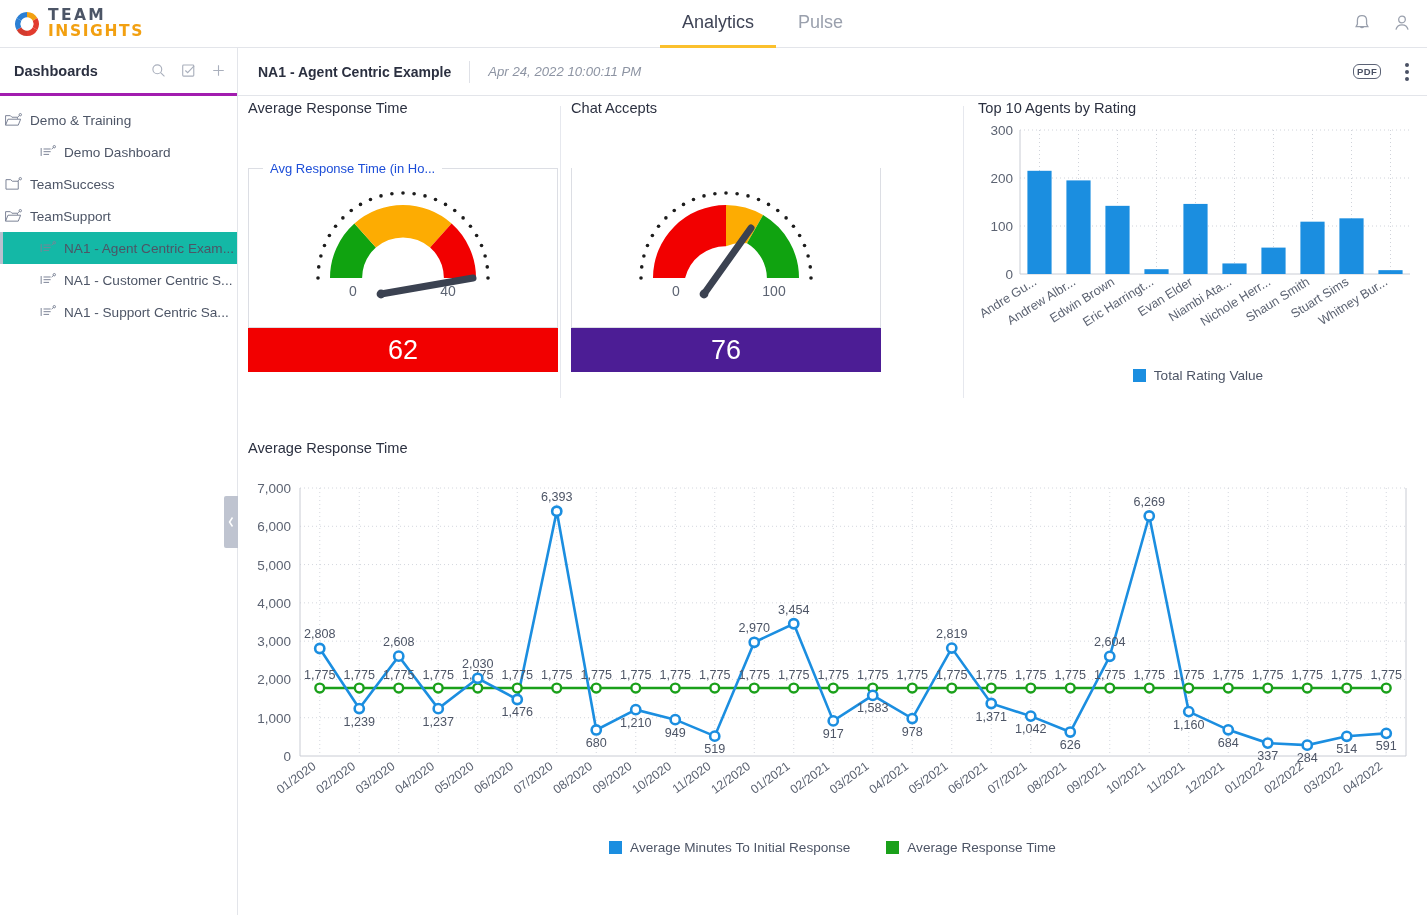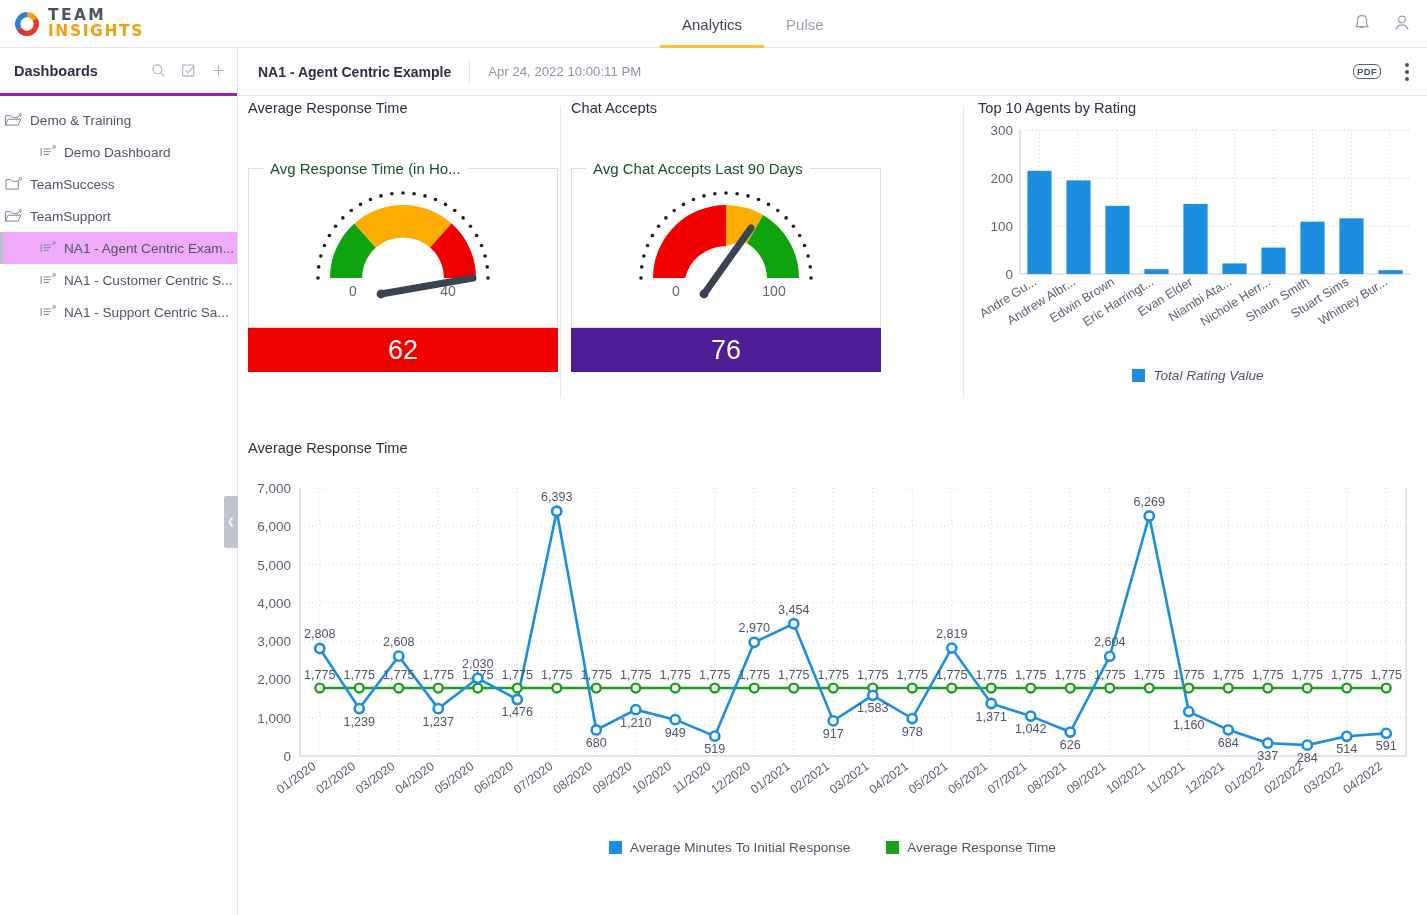--- a/index.html
+++ b/index.html
@@ -23,21 +23,21 @@
   .logo-team {
     font-size: 15.5px; font-weight: bold; letter-spacing: 2.4px;
     color: #4c5566; font-family: "DejaVu Sans", sans-serif;
   }
   .logo-insights {
     font-size: 15.5px; font-weight: bold; letter-spacing: 1.6px;
     color: #f2a011; font-family: "DejaVu Sans", sans-serif; margin-top: 1px;
   }
   .navtabs { position: absolute; left: 660px; top: 0; height: 48px; display: flex; align-items: flex-end; }
   .navtab {
-    padding: 0 22px 12px 22px; font-size: 15px; color: #9aa0ad; cursor: pointer;
+    padding: 0 22px 12px 22px; font-size: 18px; color: #9aa0ad; cursor: pointer;
     border-bottom: 3px solid transparent;
   }
   .navtab.active { color: #3f4456; border-bottom-color: #fbc02d; }
   .topicons { position: absolute; right: 14px; top: 12px; display: flex; gap: 18px; align-items: center; }
   .ticon { width: 22px; height: 22px; cursor: pointer; }
 
   
   .sidebar {
     position: absolute; left: 0; top: 48px; width: 238px; height: 867px;
     border-right: 1px solid #e3e5ea; background: #fff;
@@ -49,35 +49,35 @@
   .sb-title { font-size: 14.5px; font-weight: bold; color: #2b3040; flex: 1; }
   .sb-head-icons { display: flex; gap: 13px; align-items: center; }
   .sb-ic { width: 17px; height: 17px; cursor: pointer; }
   .sb-list { padding-top: 8px; }
   .sb-item {
     display: flex; align-items: center; height: 32px; cursor: pointer;
     font-size: 13.6px; color: #4d5566; position: relative;
   }
   .sb-item.lvl0 { padding-left: 4px; }
   .sb-item.lvl1 { padding-left: 38px; }
-  .sb-item.selected { background: #f0abfc; }
+  .sb-item.selected { background: #14b8a6; }
   .sb-item.selected:before {
     content: ""; position: absolute; left: 0; top: 0; bottom: 0; width: 3px; background: #b9c0cf;
   }
   .sb-icon { width: 19px; height: 16px; flex: none; margin-right: 7px; }
   .sb-label { white-space: nowrap; overflow: hidden; text-overflow: ellipsis; }
 
   
   .dashbar {
     position: absolute; left: 238px; top: 48px; width: 1189px; height: 48px;
     border-bottom: 1px solid #e3e5ea; display: flex; align-items: center; background: #fff;
   }
   .dash-name { font-size: 14px; font-weight: bold; color: #2b3040; padding-left: 20px; }
   .dash-sep { width: 1px; height: 22px; background: #dfe1e7; margin: 0 18px; }
-  .dash-time { font-size: 13.2px; color: #8d94a3; }
+  .dash-time { font-size: 13.2px; color: #8d94a3; font-style: italic; }
   .dashbar-right { margin-left: auto; display: flex; align-items: center; gap: 18px; padding-right: 16px; }
   .pdf-btn {
     border: 1.4px solid #5b6275; border-radius: 6px; font-size: 9.5px; font-weight: bold;
     color: #4a5164; padding: 1px 3px; letter-spacing: .3px; cursor: pointer;
     font-family: "Liberation Sans", sans-serif;
   }
   .kebab { width: 4px; display: flex; flex-direction: column; gap: 3px; cursor: pointer; padding: 4px 6px; }
   .kebab i { width: 4px; height: 4px; border-radius: 50%; background: #4a5164; display: block; }
 
   
@@ -101,21 +101,21 @@
   .gauge-card { position: relative; margin-top: 52px; }
   .gauge-box { border: 1px solid #dcdee4; border-top: none; height: 160px; position: relative; background: #fff; }
   .gauge-legend {
     position: absolute; top: -11px; left: 0; right: 0; height: 22px;
     display: flex; align-items: center; pointer-events: none;
   }
   .gl-line { height: 1px; background: #dcdee4; }
   .gl-line.l { width: 14px; }
   .gl-line.r { flex: 1; }
   .gl-txt {
-    font-size: 15px; color: #14532d; padding: 0 7px; white-space: nowrap;
+    font-size: 13px; color: #1d4ed8; padding: 0 7px; white-space: nowrap;
     overflow: hidden; text-overflow: ellipsis; max-width: 268px;
     font-family: "Liberation Sans", sans-serif;
   }
   .gauge-svg { display: block; margin: 10px auto 0 auto; }
   .value-banner {
     height: 44px; display: flex; align-items: center; justify-content: center;
     color: #fff; font-size: 27px; font-family: "Liberation Sans", sans-serif;
   }
 
   
@@ -340,25 +340,20 @@
             </svg>
           </div>
           <div class="value-banner" style="background:#f20000;">62</div>
         </div>
       </div>
 
       <div class="w-ca">
         <div class="widget-title">Chat Accepts</div>
         <div class="gauge-card">
           <div class="gauge-box">
-            <div class="gauge-legend">
-              <div class="gl-line l"></div>
-              <div class="gl-txt">Avg Chat Accepts Last 90 Days</div>
-              <div class="gl-line r"></div>
-            </div>
             <svg class="gauge-svg" width="240" height="140" viewBox="0 0 240 140">
               <g id="g2-ticks">
                   <circle cx="35" cy="109.99999999999999" r="1.8" fill="#1c1c1c"></circle>
                   <circle cx="35.72718678322612" cy="98.90527366129561" r="1.8" fill="#1c1c1c"></circle>
                   <circle cx="37.89630476542921" cy="88.0003811662857" r="1.8" fill="#1c1c1c"></circle>
                   <circle cx="41.470239736540634" cy="77.47190824896737" r="1.8" fill="#1c1c1c"></circle>
                   <circle cx="46.3878406783227" cy="67.5" r="1.8" fill="#1c1c1c"></circle>
                   <circle cx="52.564966075245025" cy="58.25527853425873" r="1.8" fill="#1c1c1c"></circle>
                   <circle cx="59.895923599143465" cy="49.89592359914346" r="1.8" fill="#1c1c1c"></circle>
                   <circle cx="68.25527853425874" cy="42.56496607524501" r="1.8" fill="#1c1c1c"></circle>
@@ -429,21 +424,21 @@
             <line x1="334.5" y1="14" x2="334.5" y2="158" stroke="#d0d3da" stroke-width="1" stroke-dasharray="1,3"></line>
             <rect x="322.41" y="105.68" width="24.18" height="52.31999999999999" fill="#1b8ee0"></rect>
             <text x="332.5" y="168" font-size="12.6" fill="#5c6372" text-anchor="end" transform="rotate(-32 332.5 168)">Shaun Smith</text>
             <line x1="373.5" y1="14" x2="373.5" y2="158" stroke="#d0d3da" stroke-width="1" stroke-dasharray="1,3"></line>
             <rect x="361.41" y="102.32" width="24.18" height="55.68000000000001" fill="#1b8ee0"></rect>
             <text x="371.5" y="168" font-size="12.6" fill="#5c6372" text-anchor="end" transform="rotate(-32 371.5 168)">Stuart Sims</text>
             <line x1="412.5" y1="14" x2="412.5" y2="158" stroke="#d0d3da" stroke-width="1" stroke-dasharray="1,3"></line>
             <rect x="400.41" y="154.16" width="24.18" height="3.8400000000000034" fill="#1b8ee0"></rect>
             <text x="410.5" y="168" font-size="12.6" fill="#5c6372" text-anchor="end" transform="rotate(-32 410.5 168)">Whitney Bur...</text>
           </svg>
-        <div class="legend-row" style="margin-top:-2px;font-style:italic;">
+        <div class="legend-row" style="margin-top:-2px;">
           <div class="legend-item">
             <span class="legend-swatch" style="background:#1b8ee0;"></span>
             <span>Total Rating Value</span>
           </div>
         </div>
       </div>
     </div>
 
     <div class="row-bottom">
       <div class="widget-title" style="padding-left:10px;">Average Response Time</div>

